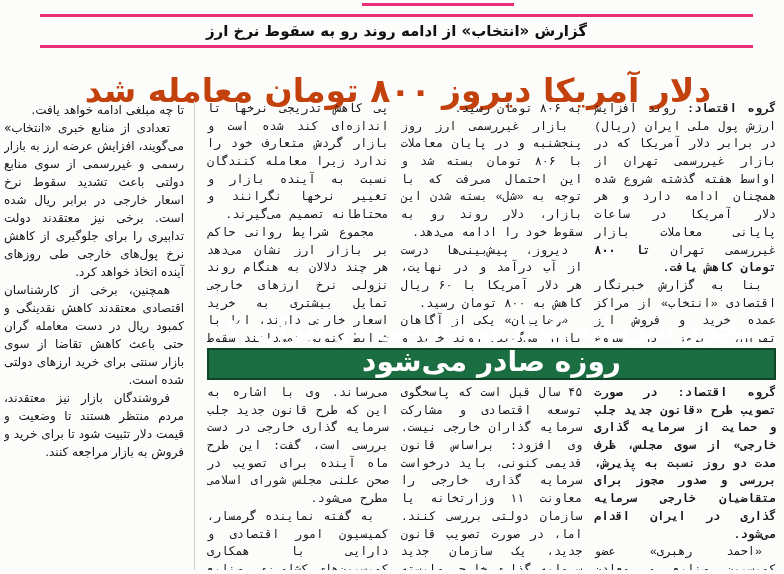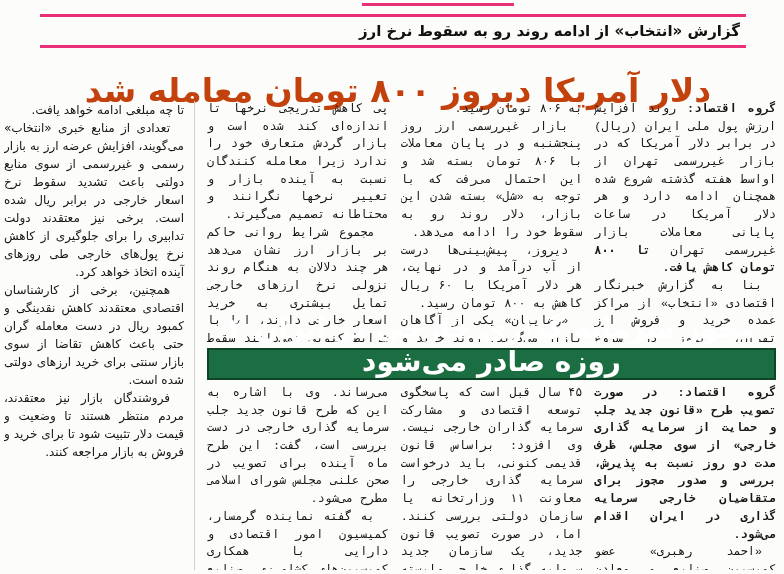--- a/index.html
+++ b/index.html
@@ -11,25 +11,25 @@
     direction:rtl;
     overflow:hidden;
     color:#161616;
   }
   
   .top-remnant-rule{
     position:absolute;top:3px;right:270px;width:152px;height:3px;
     background:var(--pink);
   }
   .kicker-block{
-    position:absolute;top:14px;right:38px;left:40px;
+    position:absolute;top:14px;right:31px;left:40px;
     border-top:3px solid var(--pink);
     border-bottom:3px solid var(--pink);
     padding:4px 6px 5px 6px;
-    text-align:right;
+    text-align:center;
   }
   .kicker-text{font-size:15px;font-weight:bold;color:#111;}
   .headline{
     position:absolute;top:49px;right:8px;left:20px;
     text-align:center;
     font-size:33px;font-weight:bold;color:#c2410c;
     letter-spacing:0.5px;
   }
   .body-grid{
     position:absolute;top:101px;right:8px;left:4px;bottom:4px;

